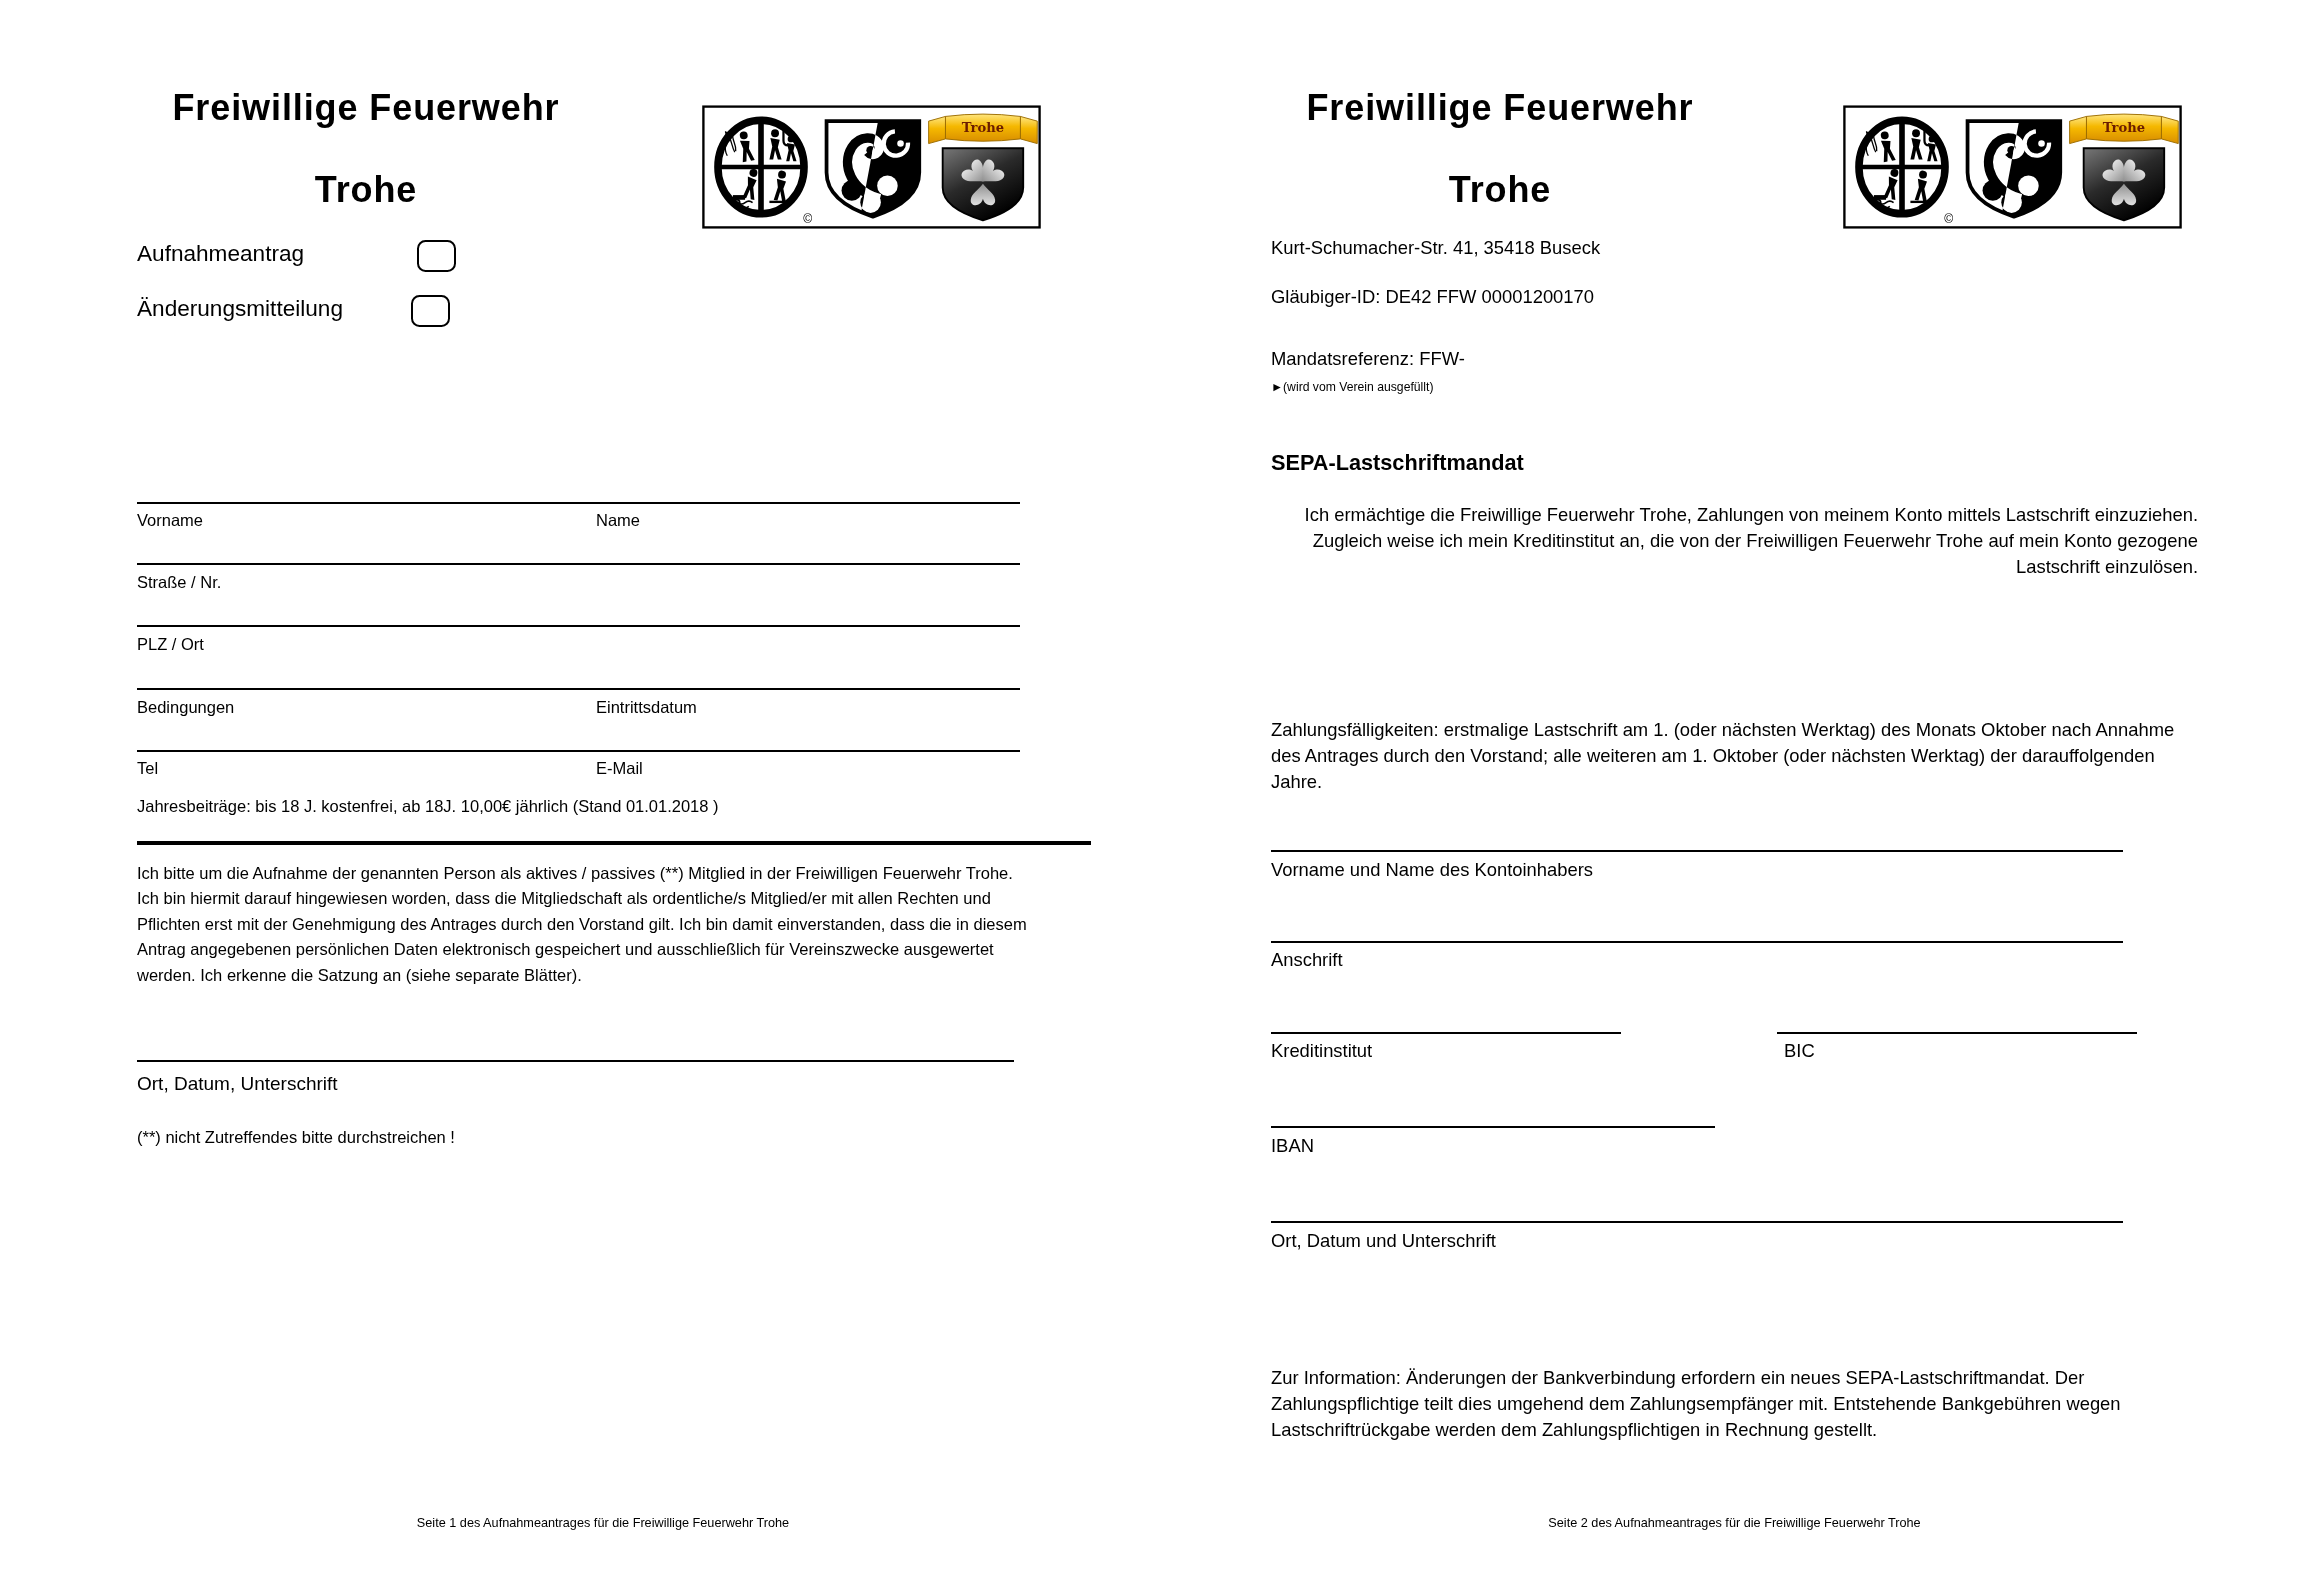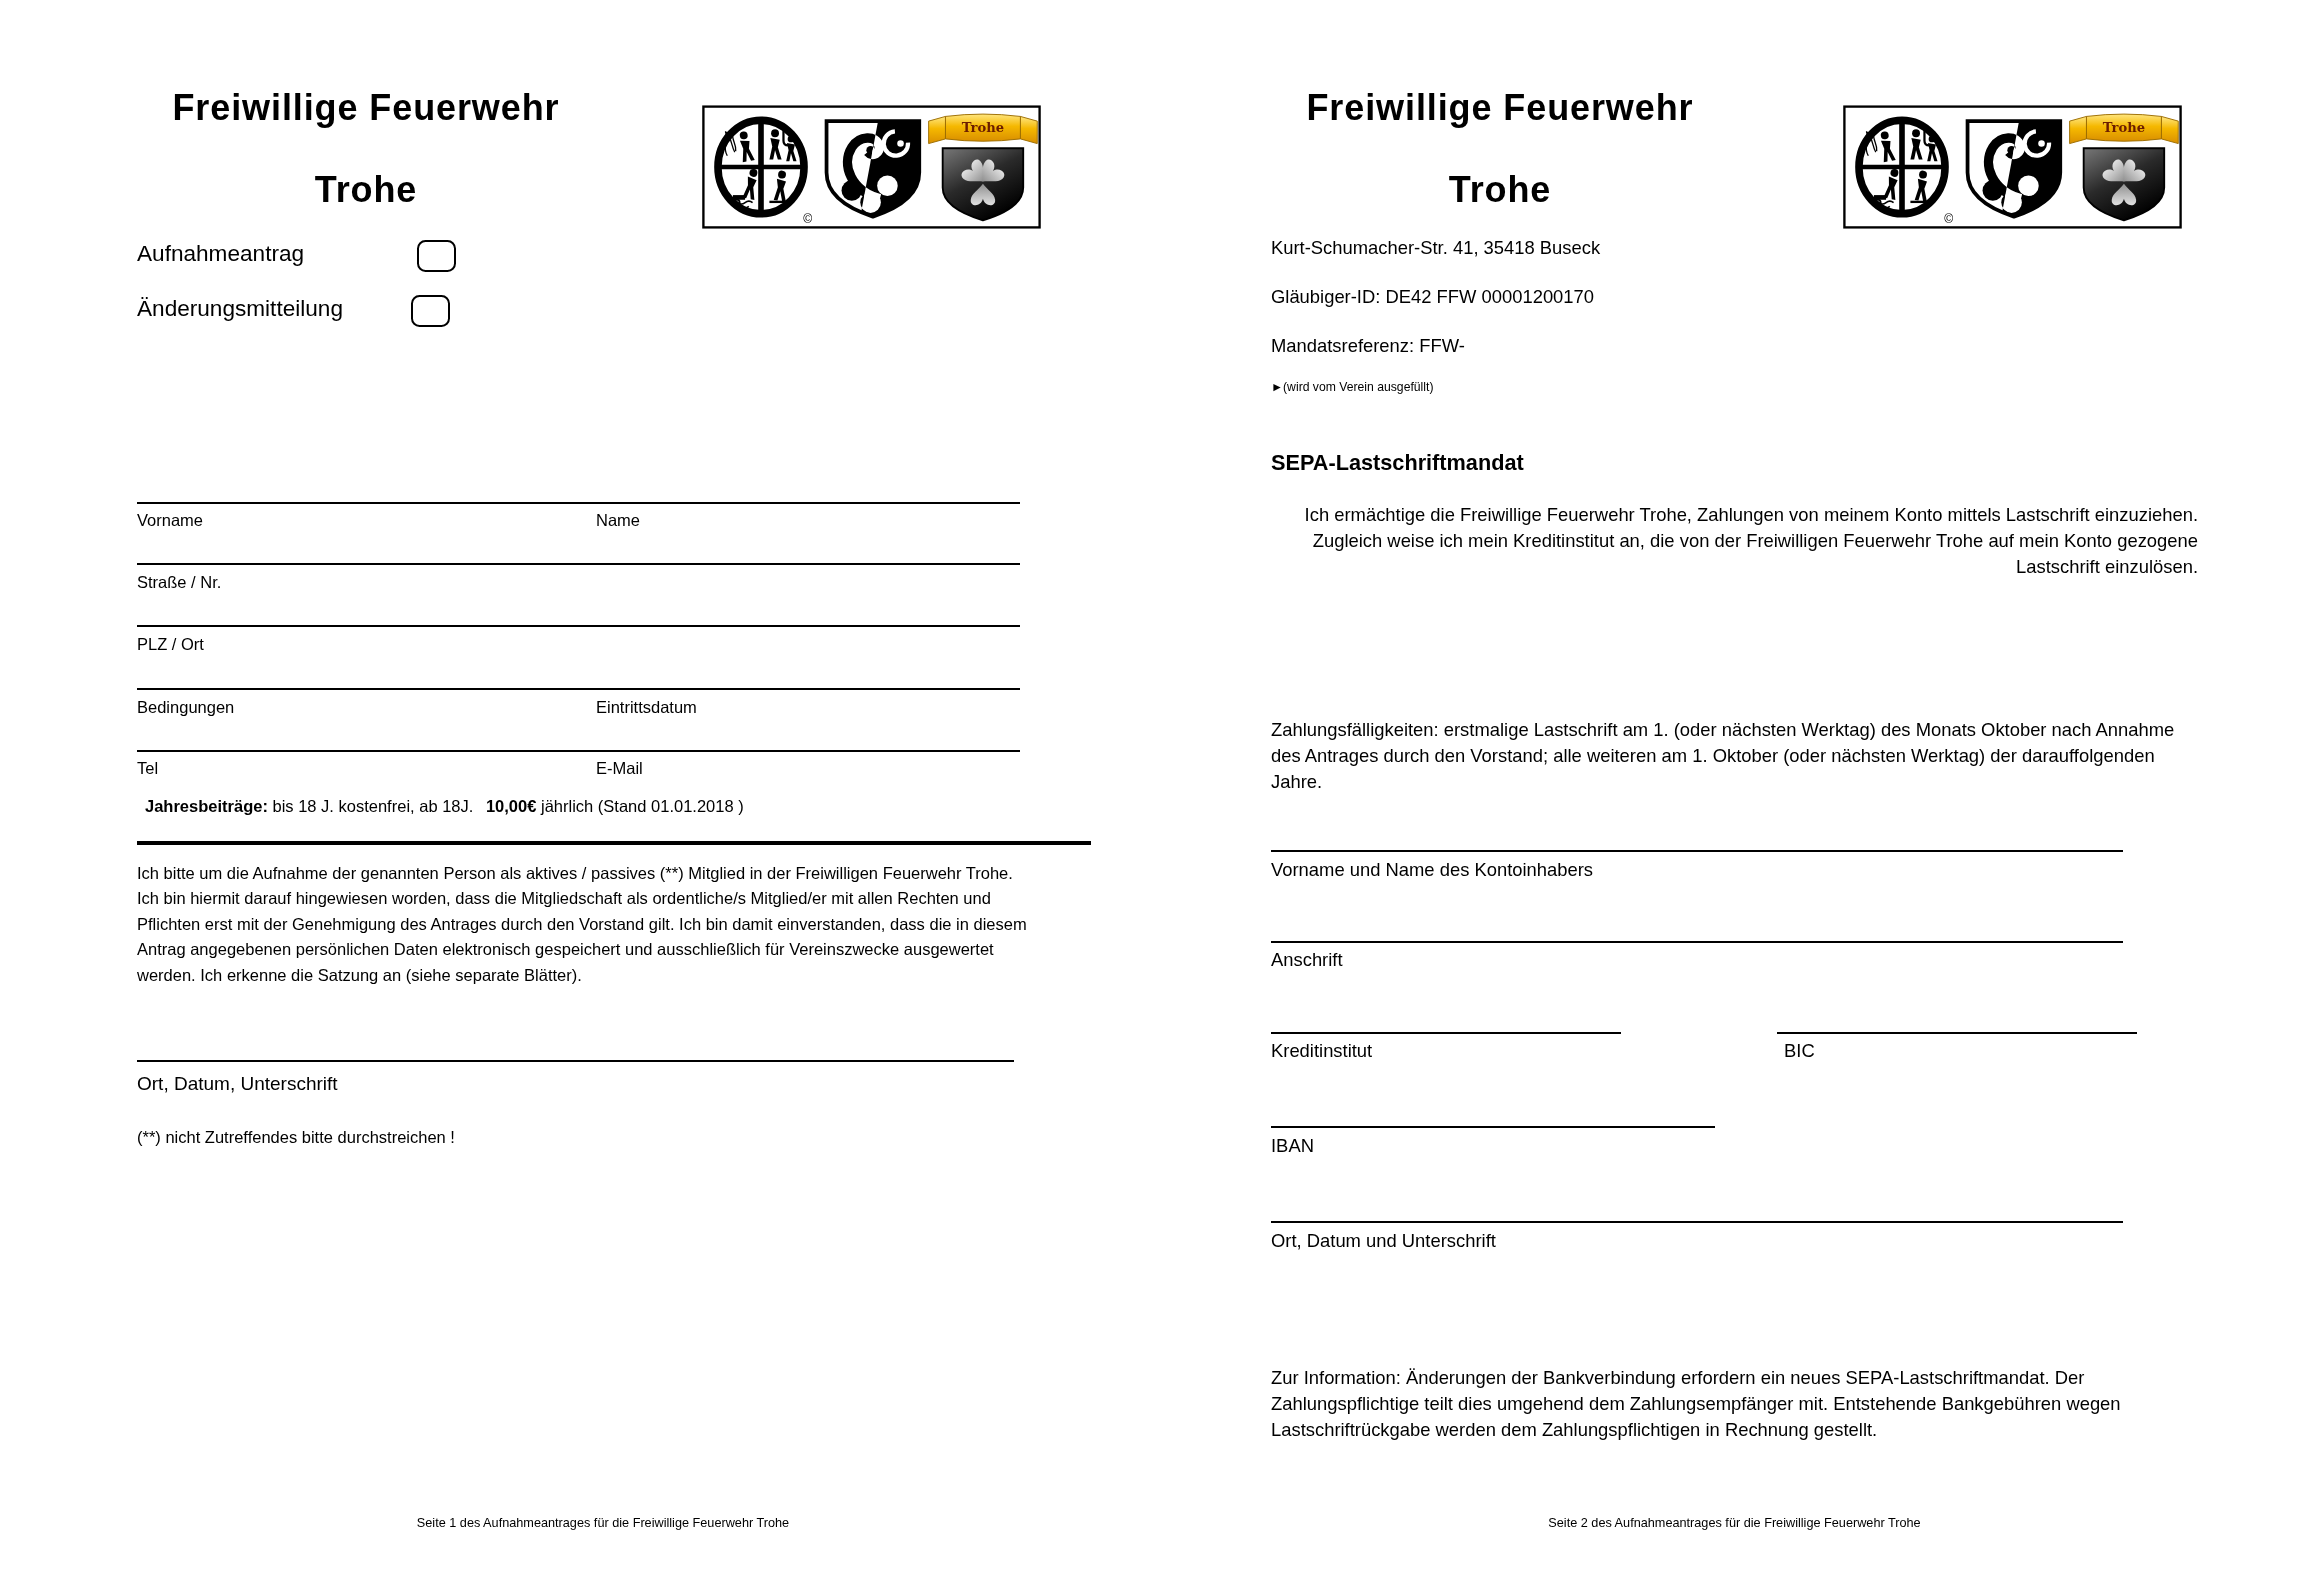--- a/index.html
+++ b/index.html
@@ -16,21 +16,21 @@
   .small{font-size:12.2px;}
   .footer{font-size:12.7px;text-align:center;}
   .hline{position:absolute;height:1.9px;background:#000;}
   .thline{position:absolute;height:3.8px;background:#000;}
   .checkbox{position:absolute;width:35px;height:28px;border:2.4px solid #000;border-radius:8.5px;background:#fff;}
   .para1{font-size:16.5px;line-height:25.4px;}
   .para2{font-size:18.4px;line-height:26px;}
   .instr{font-size:22.6px;font-weight:bold;text-align:center;}
   .instr .it{font-style:italic;}
   .sepahead{font-size:21.7px;font-weight:bold;}
-  .b{font-weight:bold;margin-left:8px;}
+  .b{font-weight:normal;}
 </style>
 </head>
 <body>
 
 <div class="page" style="left:0;">
 
   <div class="abs title" style="left:137px;top:87px;width:458px;text-align:center;">Freiwillige Feuerwehr</div>
   <div class="abs title" style="left:137px;top:169px;width:458px;text-align:center;">Trohe</div>
 
   <div class="abs" style="left:702px;top:105px;width:339px;height:124px;">
@@ -249,21 +249,21 @@
           <path d="M260,12 L242,17 L242,41 L260,36 Z" fill="url(#gGold)" stroke="#9a6b00" stroke-width="1"></path>
           <path d="M340,12 L358,17 L358,41 L340,36 Z" fill="url(#gGold)" stroke="#9a6b00" stroke-width="1"></path>
           <path d="M260,12 Q300,7 340,12 L340,36 Q300,41 260,36 Z" fill="url(#gGold)" stroke="#9a6b00" stroke-width="1"></path>
           <text x="300" y="29" text-anchor="middle" font-family="'DejaVu Serif', serif" font-weight="bold" font-size="14" fill="#6b1d00">Trohe</text>
         </g>
       </g>
     </svg></div>
 
   <div class="abs lab2" style="left:111px;top:237px;">Kurt-Schumacher-Str. 41, 35418 Buseck</div>
   <div class="abs lab2" style="left:111px;top:286px;">Gläubiger-ID: DE42 FFW 00001200170</div>
-  <div class="abs lab2" style="left:111px;top:335px;">Mandatsreferenz: FFW-</div>
+  <div class="abs lab2" style="left:111px;top:348px;">Mandatsreferenz: FFW-</div>
   <div class="abs small" style="left:111px;top:380px;">►(wird vom Verein ausgefüllt)</div>
 
   <div class="abs sepahead" style="left:111px;top:450px;">SEPA-Lastschriftmandat</div>
 
   <div class="abs para2" style="left:111px;top:502px;width:927px;text-align:right;">Ich ermächtige die Freiwillige Feuerwehr Trohe, Zahlungen von meinem Konto mittels Lastschrift einzuziehen. Zugleich weise ich mein Kreditinstitut an, die von der Freiwilligen Feuerwehr Trohe auf mein Konto gezogene Lastschrift einzulösen.</div>
   <div class="abs para2" style="left:111px;top:717px;width:927px;">Zahlungsfälligkeiten: erstmalige Lastschrift am 1. (oder nächsten Werktag) des Monats Oktober nach Annahme des Antrages durch den Vorstand; alle weiteren am 1. Oktober (oder nächsten Werktag) der darauffolgenden Jahre.</div>
 
   <div class="hline" style="left:111px;top:850px;width:852px;"></div>
   <div class="abs lab2" style="left:111px;top:859px;">Vorname und Name des Kontoinhabers</div>
 

